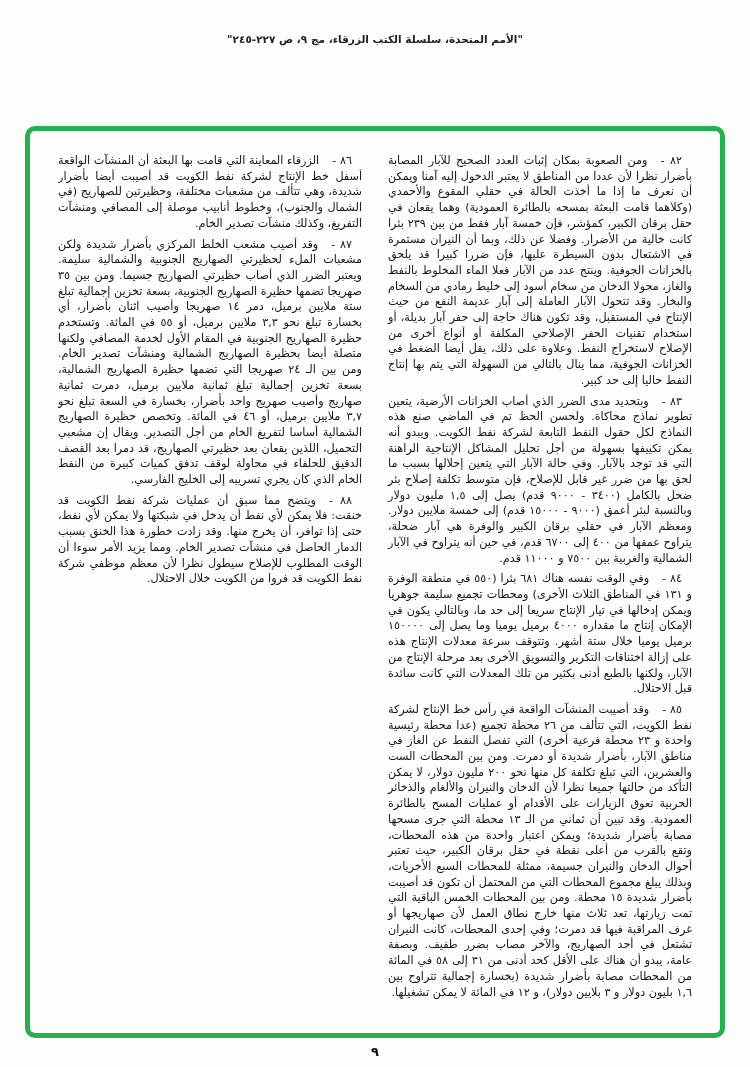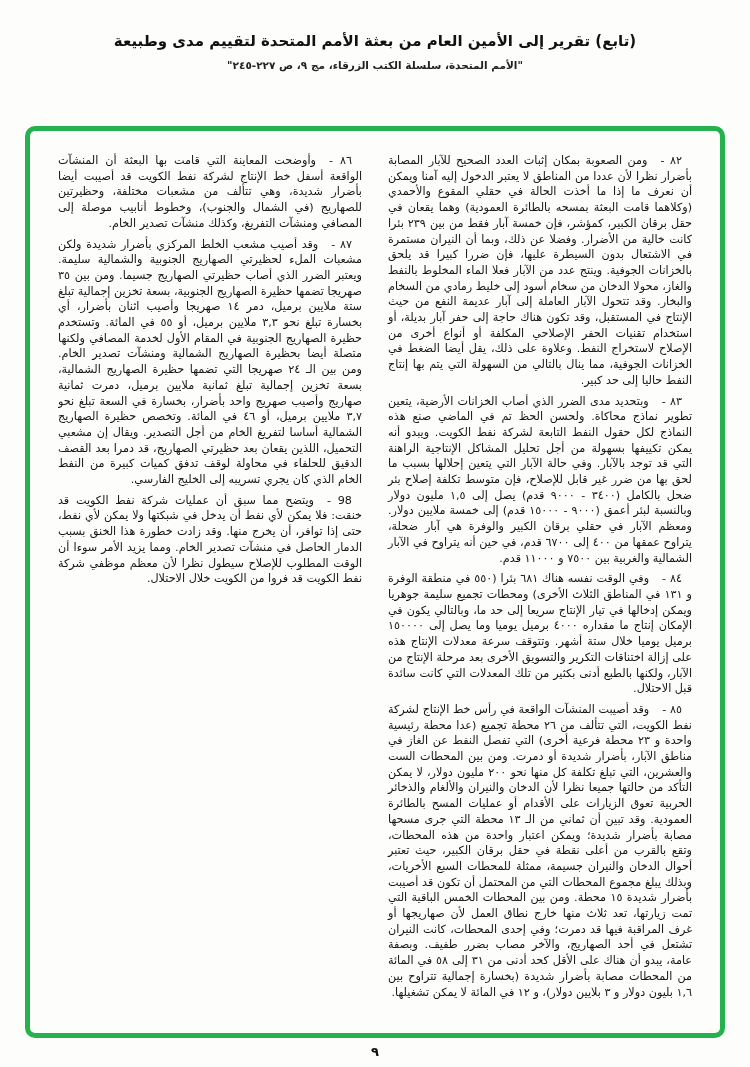--- a/index.html
+++ b/index.html
@@ -71,29 +71,28 @@
     text-align: center;
     font-size: 13px;
     font-weight: 700;
     color: #111;
   }
 </style>
 </head>
 <body>
 
 <div class="title-block">
-  <div class="title-line">(تابع) تقرير إلى الأمين العام من بعثة الأمم المتحدة لتقييم مدى وطبيعة</div>
   <div class="citation-line">"الأمم المتحدة، سلسلة الكتب الزرقاء، مج ٩، ص ٢٢٧-٢٤٥"</div>
 </div>
 
 <div class="green-box" style="border-color: rgb(37, 177, 78);">
   <div class="text-flow">
     <p><span class="pnum">٨٢ -</span><span>ومن الصعوبة بمكان إثبات العدد الصحيح للآبار المصابة بأضرار نظرا لأن عددا من المناطق لا يعتبر الدخول إليه آمنا ويمكن أن نعرف ما إذا ما أخذت الحالة في حقلي المقوع والأحمدي (وكلاهما قامت البعثة بمسحه بالطائرة العمودية) وهما يقعان في حقل برقان الكبير، كمؤشر، فإن خمسة آبار فقط من بين ٢٣٩ بئرا كانت خالية من الأضرار. وفضلا عن ذلك، وبما أن النيران مستمرة في الاشتعال بدون السيطرة عليها، فإن ضررا كبيرا قد يلحق بالخزانات الجوفية. وينتج عدد من الآبار فعلا الماء المخلوط بالنفط والغاز، محولا الدخان من سخام أسود إلى خليط رمادي من السخام والبخار. وقد تتحول الآبار العاملة إلى آبار عديمة النفع من حيث الإنتاج في المستقبل، وقد تكون هناك حاجة إلى حفر آبار بديلة، أو استخدام تقنيات الحفر الإصلاحي المكلفة أو أنواع أخرى من الإصلاح لاستخراج النفط. وعلاوة على ذلك، يقل أيضا الضغط في الخزانات الجوفية، مما ينال بالتالي من السهولة التي يتم بها إنتاج النفط حاليا إلى حد كبير.</span></p>
     <p><span class="pnum">٨٣ -</span><span>وبتحديد مدى الضرر الذي أصاب الخزانات الأرضية، يتعين تطوير نماذج محاكاة. ولحسن الحظ تم في الماضي صنع هذه النماذج لكل حقول النفط التابعة لشركة نفط الكويت. ويبدو أنه يمكن تكييفها بسهولة من أجل تحليل المشاكل الإنتاجية الراهنة التي قد توجد بالآبار. وفي حالة الآبار التي يتعين إحلالها بسبب ما لحق بها من ضرر غير قابل للإصلاح، فإن متوسط تكلفة إصلاح بئر ضحل بالكامل (٣٤٠٠ - ٩٠٠٠ قدم) يصل إلى ١,٥ مليون دولار وبالنسبة لبئر أعمق (٩٠٠٠ - ١٥٠٠٠ قدم) إلى خمسة ملايين دولار. ومعظم الآبار في حقلي برقان الكبير والوفرة هي آبار ضحلة، يتراوح عمقها من ٤٠٠ إلى ٦٧٠٠ قدم، في حين أنه يتراوح في الآبار الشمالية والغربية بين ٧٥٠٠ و ١١٠٠٠ قدم.</span></p>
     <p><span class="pnum">٨٤ -</span><span>وفي الوقت نفسه هناك ٦٨١ بئرا (٥٥٠ في منطقة الوفرة و ١٣١ في المناطق الثلاث الأخرى) ومحطات تجميع سليمة جوهريا ويمكن إدخالها في تيار الإنتاج سريعا إلى حد ما، وبالتالي يكون في الإمكان إنتاج ما مقداره ٤٠٠٠ برميل يوميا وما يصل إلى ١٥٠٠٠٠ برميل يوميا خلال ستة أشهر. وتتوقف سرعة معدلات الإنتاج هذه على إزالة اختناقات التكرير والتسويق الأخرى بعد مرحلة الإنتاج من الآبار، ولكنها بالطبع أدنى بكثير من تلك المعدلات التي كانت سائدة قبل الاحتلال.</span></p>
     <p><span class="pnum">٨٥ -</span><span>وقد أصيبت المنشآت الواقعة في رأس خط الإنتاج لشركة نفط الكويت، التي تتألف من ٢٦ محطة تجميع (عدا محطة رئيسية واحدة و ٢٣ محطة فرعية أخرى) التي تفصل النفط عن الغاز في مناطق الآبار، بأضرار شديدة أو دمرت. ومن بين المحطات الست والعشرين، التي تبلغ تكلفة كل منها نحو ٢٠٠ مليون دولار، لا يمكن التأكد من حالتها جميعا نظرا لأن الدخان والنيران والألغام والذخائر الحربية تعوق الزيارات على الأقدام أو عمليات المسح بالطائرة العمودية. وقد تبين أن ثماني من الـ ١٣ محطة التي جرى مسحها مصابة بأضرار شديدة؛ ويمكن اعتبار واحدة من هذه المحطات، وتقع بالقرب من أعلى نقطة في حقل برقان الكبير، حيث تعتبر أحوال الدخان والنيران جسيمة، ممثلة للمحطات السبع الأخريات، وبذلك يبلغ مجموع المحطات التي من المحتمل أن تكون قد أصيبت بأضرار شديدة ١٥ محطة. ومن بين المحطات الخمس الباقية التي تمت زيارتها، تعد ثلاث منها خارج نطاق العمل لأن صهاريجها أو غرف المراقبة فيها قد دمرت؛ وفي إحدى المحطات، كانت النيران تشتعل في أحد الصهاريج، والآخر مصاب بضرر طفيف. وبصفة عامة، يبدو أن هناك على الأقل كحد أدنى من ٣١ إلى ٥٨ في المائة من المحطات مصابة بأضرار شديدة (بخسارة إجمالية تتراوح بين ١,٦ بليون دولار و ٣ بلايين دولار)، و ١٢ في المائة لا يمكن تشغيلها.</span></p>
-    <p><span class="pnum">٨٦ -</span><span>وأوضحت المعاينة التي قامت بها البعثة أن المنشآت الواقعة أسفل خط الإنتاج لشركة نفط الكويت قد أصيبت أيضا بأضرار شديدة، وهي تتألف من مشعبات مختلفة، وحظيرتين للصهاريج (في الشمال والجنوب)، وخطوط أنابيب موصلة إلى المصافي ومنشآت التفريغ، وكذلك منشآت تصدير الخام.</span></p>
+    <p><span class="pnum">٨٦ -</span><span>الزرقاء المعاينة التي قامت بها البعثة أن المنشآت الواقعة أسفل خط الإنتاج لشركة نفط الكويت قد أصيبت أيضا بأضرار شديدة، وهي تتألف من مشعبات مختلفة، وحظيرتين للصهاريج (في الشمال والجنوب)، وخطوط أنابيب موصلة إلى المصافي ومنشآت التفريغ، وكذلك منشآت تصدير الخام.</span></p>
     <p><span class="pnum">٨٧ -</span><span>وقد أصيب مشعب الخلط المركزي بأضرار شديدة ولكن مشعبات الملء لحظيرتي الصهاريج الجنوبية والشمالية سليمة. ويعتبر الضرر الذي أصاب حظيرتي الصهاريج جسيما. ومن بين ٣٥ صهريجا تضمها حظيرة الصهاريج الجنوبية، بسعة تخزين إجمالية تبلغ ستة ملايين برميل، دمر ١٤ صهريجا وأصيب اثنان بأضرار، أي بخسارة تبلغ نحو ٣,٣ ملايين برميل، أو ٥٥ في المائة. وتستخدم حظيرة الصهاريج الجنوبية في المقام الأول لخدمة المصافي ولكنها متصلة أيضا بحظيرة الصهاريج الشمالية ومنشآت تصدير الخام. ومن بين الـ ٢٤ صهريجا التي تضمها حظيرة الصهاريج الشمالية، بسعة تخزين إجمالية تبلغ ثمانية ملايين برميل، دمرت ثمانية صهاريج وأصيب صهريج واحد بأضرار، بخسارة في السعة تبلغ نحو ٣,٧ ملايين برميل، أو ٤٦ في المائة. وتخصص حظيرة الصهاريج الشمالية أساسا لتفريغ الخام من أجل التصدير. ويقال إن مشعبي التحميل، اللذين يقعان بعد حظيرتي الصهاريج، قد دمرا بعد القصف الدقيق للحلفاء في محاولة لوقف تدفق كميات كبيرة من النفط الخام الذي كان يجري تسريبه إلى الخليج الفارسي.</span></p>
-    <p><span class="pnum">98 -</span><span>ويتضح مما سبق أن عمليات شركة نفط الكويت قد خنقت: فلا يمكن لأي نفط أن يدخل في شبكتها ولا يمكن لأي نفط، حتى إذا توافر، أن يخرج منها. وقد زادت خطورة هذا الخنق بسبب الدمار الحاصل في منشآت تصدير الخام. ومما يزيد الأمر سوءا أن الوقت المطلوب للإصلاح سيطول نظرا لأن معظم موظفي شركة نفط الكويت قد فروا من الكويت خلال الاحتلال.</span></p>
+    <p><span class="pnum">٨٨ -</span><span>ويتضح مما سبق أن عمليات شركة نفط الكويت قد خنقت: فلا يمكن لأي نفط أن يدخل في شبكتها ولا يمكن لأي نفط، حتى إذا توافر، أن يخرج منها. وقد زادت خطورة هذا الخنق بسبب الدمار الحاصل في منشآت تصدير الخام. ومما يزيد الأمر سوءا أن الوقت المطلوب للإصلاح سيطول نظرا لأن معظم موظفي شركة نفط الكويت قد فروا من الكويت خلال الاحتلال.</span></p>
   </div>
 </div>
 
 <div class="page-number">٩</div>
 
 </body></html>

